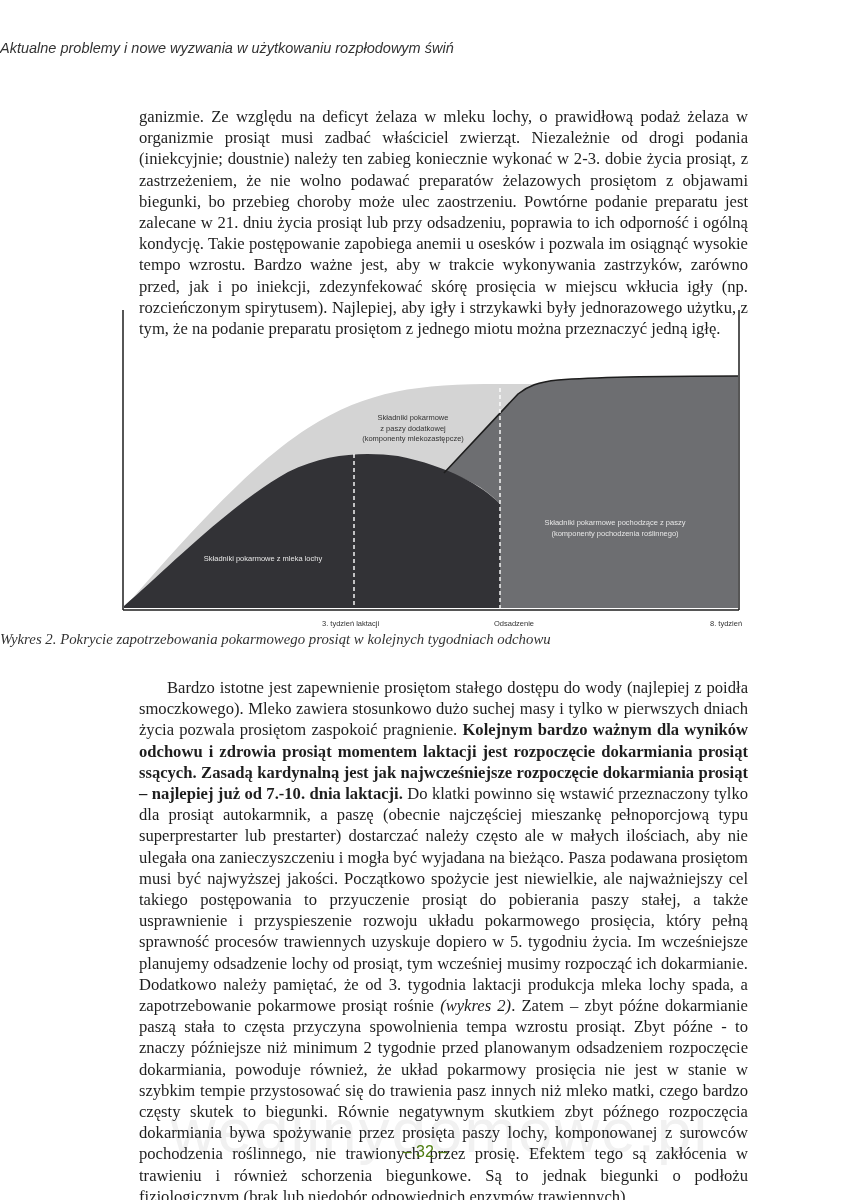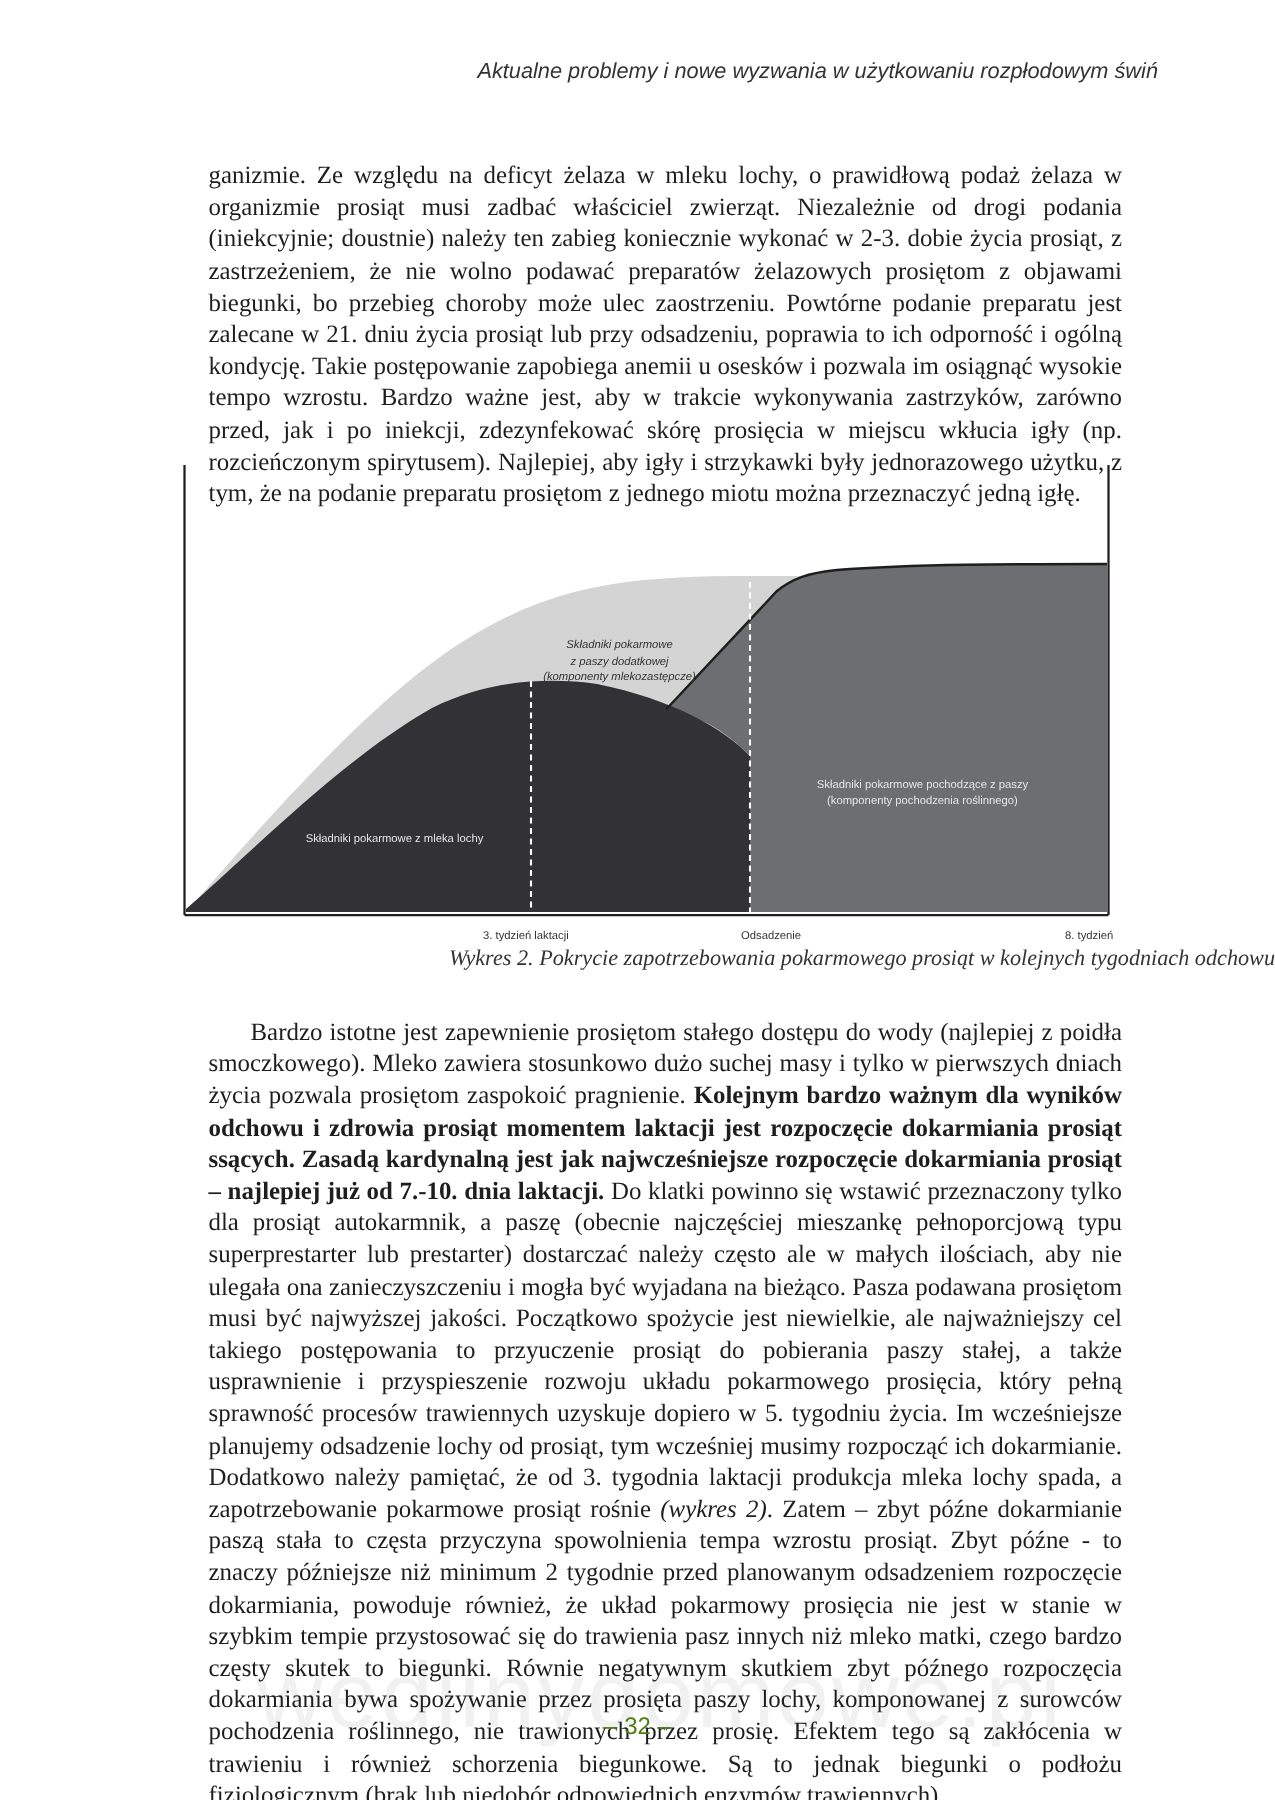--- a/index.html
+++ b/index.html
@@ -1,31 +1,31 @@
 <!DOCTYPE html>
 <html><head>
 <meta charset="utf-8">
 <style>
   html, body { margin: 0; padding: 0; background: #ffffff; }
   body { width: 850px; height: 1200px; position: relative; overflow: hidden; font-family: "Liberation Serif", serif; color: #1e1e1e; }
-  .running-header { position: absolute; top: 40px; left: 0; width: 772px; text-align: right; font-family: "Liberation Sans", sans-serif; font-style: italic; font-size: 14.5px; color: #333; }
+  .running-header { position: absolute; top: 40px; left: 0; width: 772px; text-align: left; font-family: "Liberation Sans", sans-serif; font-style: italic; font-size: 14.5px; color: #333; }
   .text-block { position: absolute; left: 123px; width: 641px; font-size: 16.6px; line-height: 21.2px; text-align: justify; }
   .text-block p { margin: 16px; }
   .block1 { top: 90px; }
   .block2 { top: 661px; }
   .text-block p.indent { text-indent: 28px; }
   b { font-weight: bold; }
   i { font-style: italic; }
   .chart { position: absolute; left: 118px; top: 306px; width: 626px; height: 318px; }
   .chart svg { position: absolute; left: 0; top: 0; }
   .chart-label { position: absolute; font-family: "Liberation Sans", sans-serif; font-size: 7.5px; text-align: center; line-height: 10.5px; }
   .lbl-light { color: #333; }
   .lbl-dark { color: #e6e6e6; }
   .xtick { position: absolute; top: 313px; font-family: "Liberation Sans", sans-serif; font-size: 7.5px; color: #333; white-space: nowrap; }
-  .caption { position: absolute; top: 631px; left: 0; width: 850px; text-align: right; font-style: italic; font-size: 14.8px; color: #333; }
+  .caption { position: absolute; top: 631px; left: 0; width: 850px; text-align: left; font-style: italic; font-size: 14.8px; color: #333; }
   .watermark { position: absolute; top: 1095px; left: 100px; width: 680px; text-align: center; font-family: "Liberation Sans", sans-serif; font-weight: normal; font-size: 62px; color: #f1f1f1; letter-spacing: 2px; z-index: 0; }
   .page-number { position: absolute; top: 1143px; left: 0; width: 850px; text-align: center; font-family: "Liberation Sans", sans-serif; font-size: 16px; color: #4d7c0f; z-index: 1; }
   .text-block { z-index: 1; }
 </style>
 </head>
 <body>
 
 <div class="running-header">Aktualne problemy i nowe wyzwania w użytkowaniu rozpłodowym świń</div>
 
 <div class="text-block block1">
@@ -44,21 +44,21 @@
     <path d="M326,167 L400,88 C410,80 420,76 440,74 C490,70 560,70 620,70" fill="none" stroke="#1e1e1e" stroke-width="1.6"></path>
 
     <line x1="236" y1="148" x2="236" y2="308" stroke="#ffffff" stroke-width="1.4" stroke-dasharray="4,3"></line>
     <line x1="382" y1="82" x2="382" y2="308" stroke="#ffffff" stroke-width="1.4" stroke-dasharray="4,3"></line>
 
     <line x1="5" y1="4" x2="5" y2="304" stroke="#1e1e1e" stroke-width="1.5"></line>
     <line x1="621" y1="4" x2="621" y2="304" stroke="#1e1e1e" stroke-width="1.5"></line>
     <line x1="5" y1="304" x2="621" y2="304" stroke="#1e1e1e" stroke-width="1.5"></line>
   </svg>
 
-  <div class="chart-label lbl-light" style="left:215px; top:119px; width:160px;font-style:italic;">
+  <div class="chart-label lbl-light" style="left:215px; top:107px; width:160px;">
     <div>Składniki pokarmowe</div>
     <div>z paszy dodatkowej</div>
     <div>(komponenty mlekozastępcze)</div>
   </div>
   <div class="chart-label lbl-dark" style="left:65px; top:248px; width:160px;">Składniki pokarmowe z mleka lochy</div>
   <div class="chart-label lbl-dark" style="left:392px; top:212px; width:210px;">
     <div>Składniki pokarmowe pochodzące z paszy</div>
     <div>(komponenty pochodzenia roślinnego)</div>
   </div>
 

